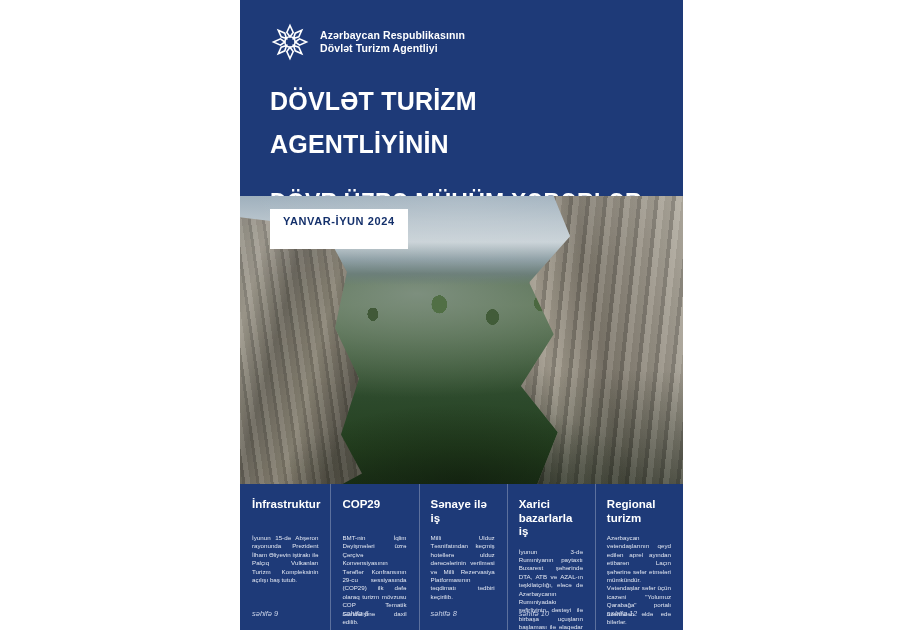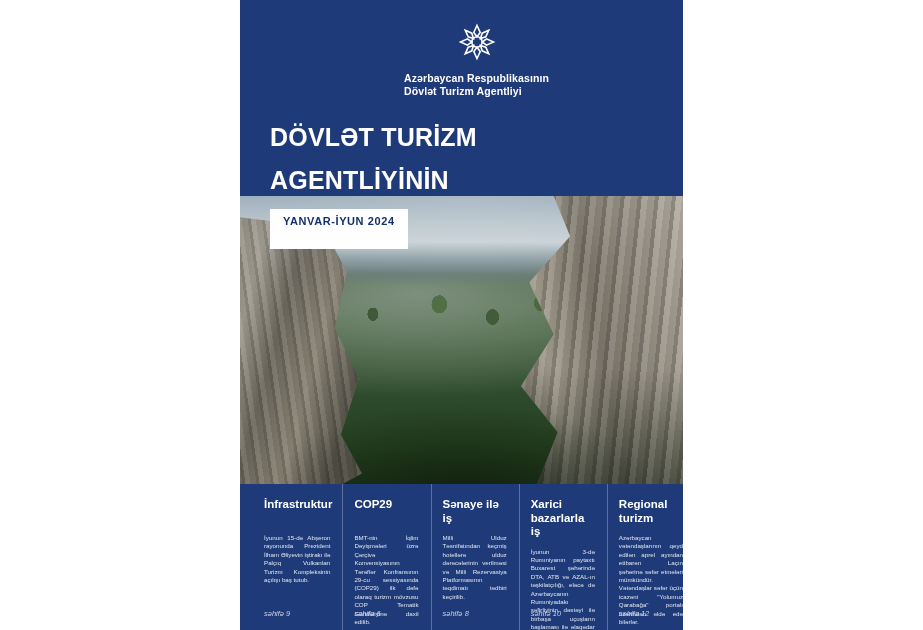--- a/index.html
+++ b/index.html
@@ -29,21 +29,20 @@
     overflow: hidden;
   }
 
   
   .masthead {
     position: relative;
     padding: 22px 0 0 30px;
     display: flex;
     align-items: center;
     gap: 10px;
-    flex-direction: column;
   }
   .logo-mark {
     width: 40px;
     height: 40px;
     flex: 0 0 40px;
     color: #ffffff;
   }
   .logo-mark svg { display: block; }
   .logo-text {
     color: #ffffff;
@@ -170,21 +169,21 @@
     color: #14306b;
     font-size: 11px;
     font-weight: bold;
     letter-spacing: 0.6px;
     padding: 6px 13px 22px 13px;
   }
 
   
   .columns {
     position: absolute;
-    left: 12px;
+    left: 0;
     top: 484px;
     width: 443px;
     height: 146px;
     display: flex;
     background: #1e3a78;
   }
   .col {
     position: relative;
     flex: 1 1 0;
     padding: 14px 10px 0 12px;

